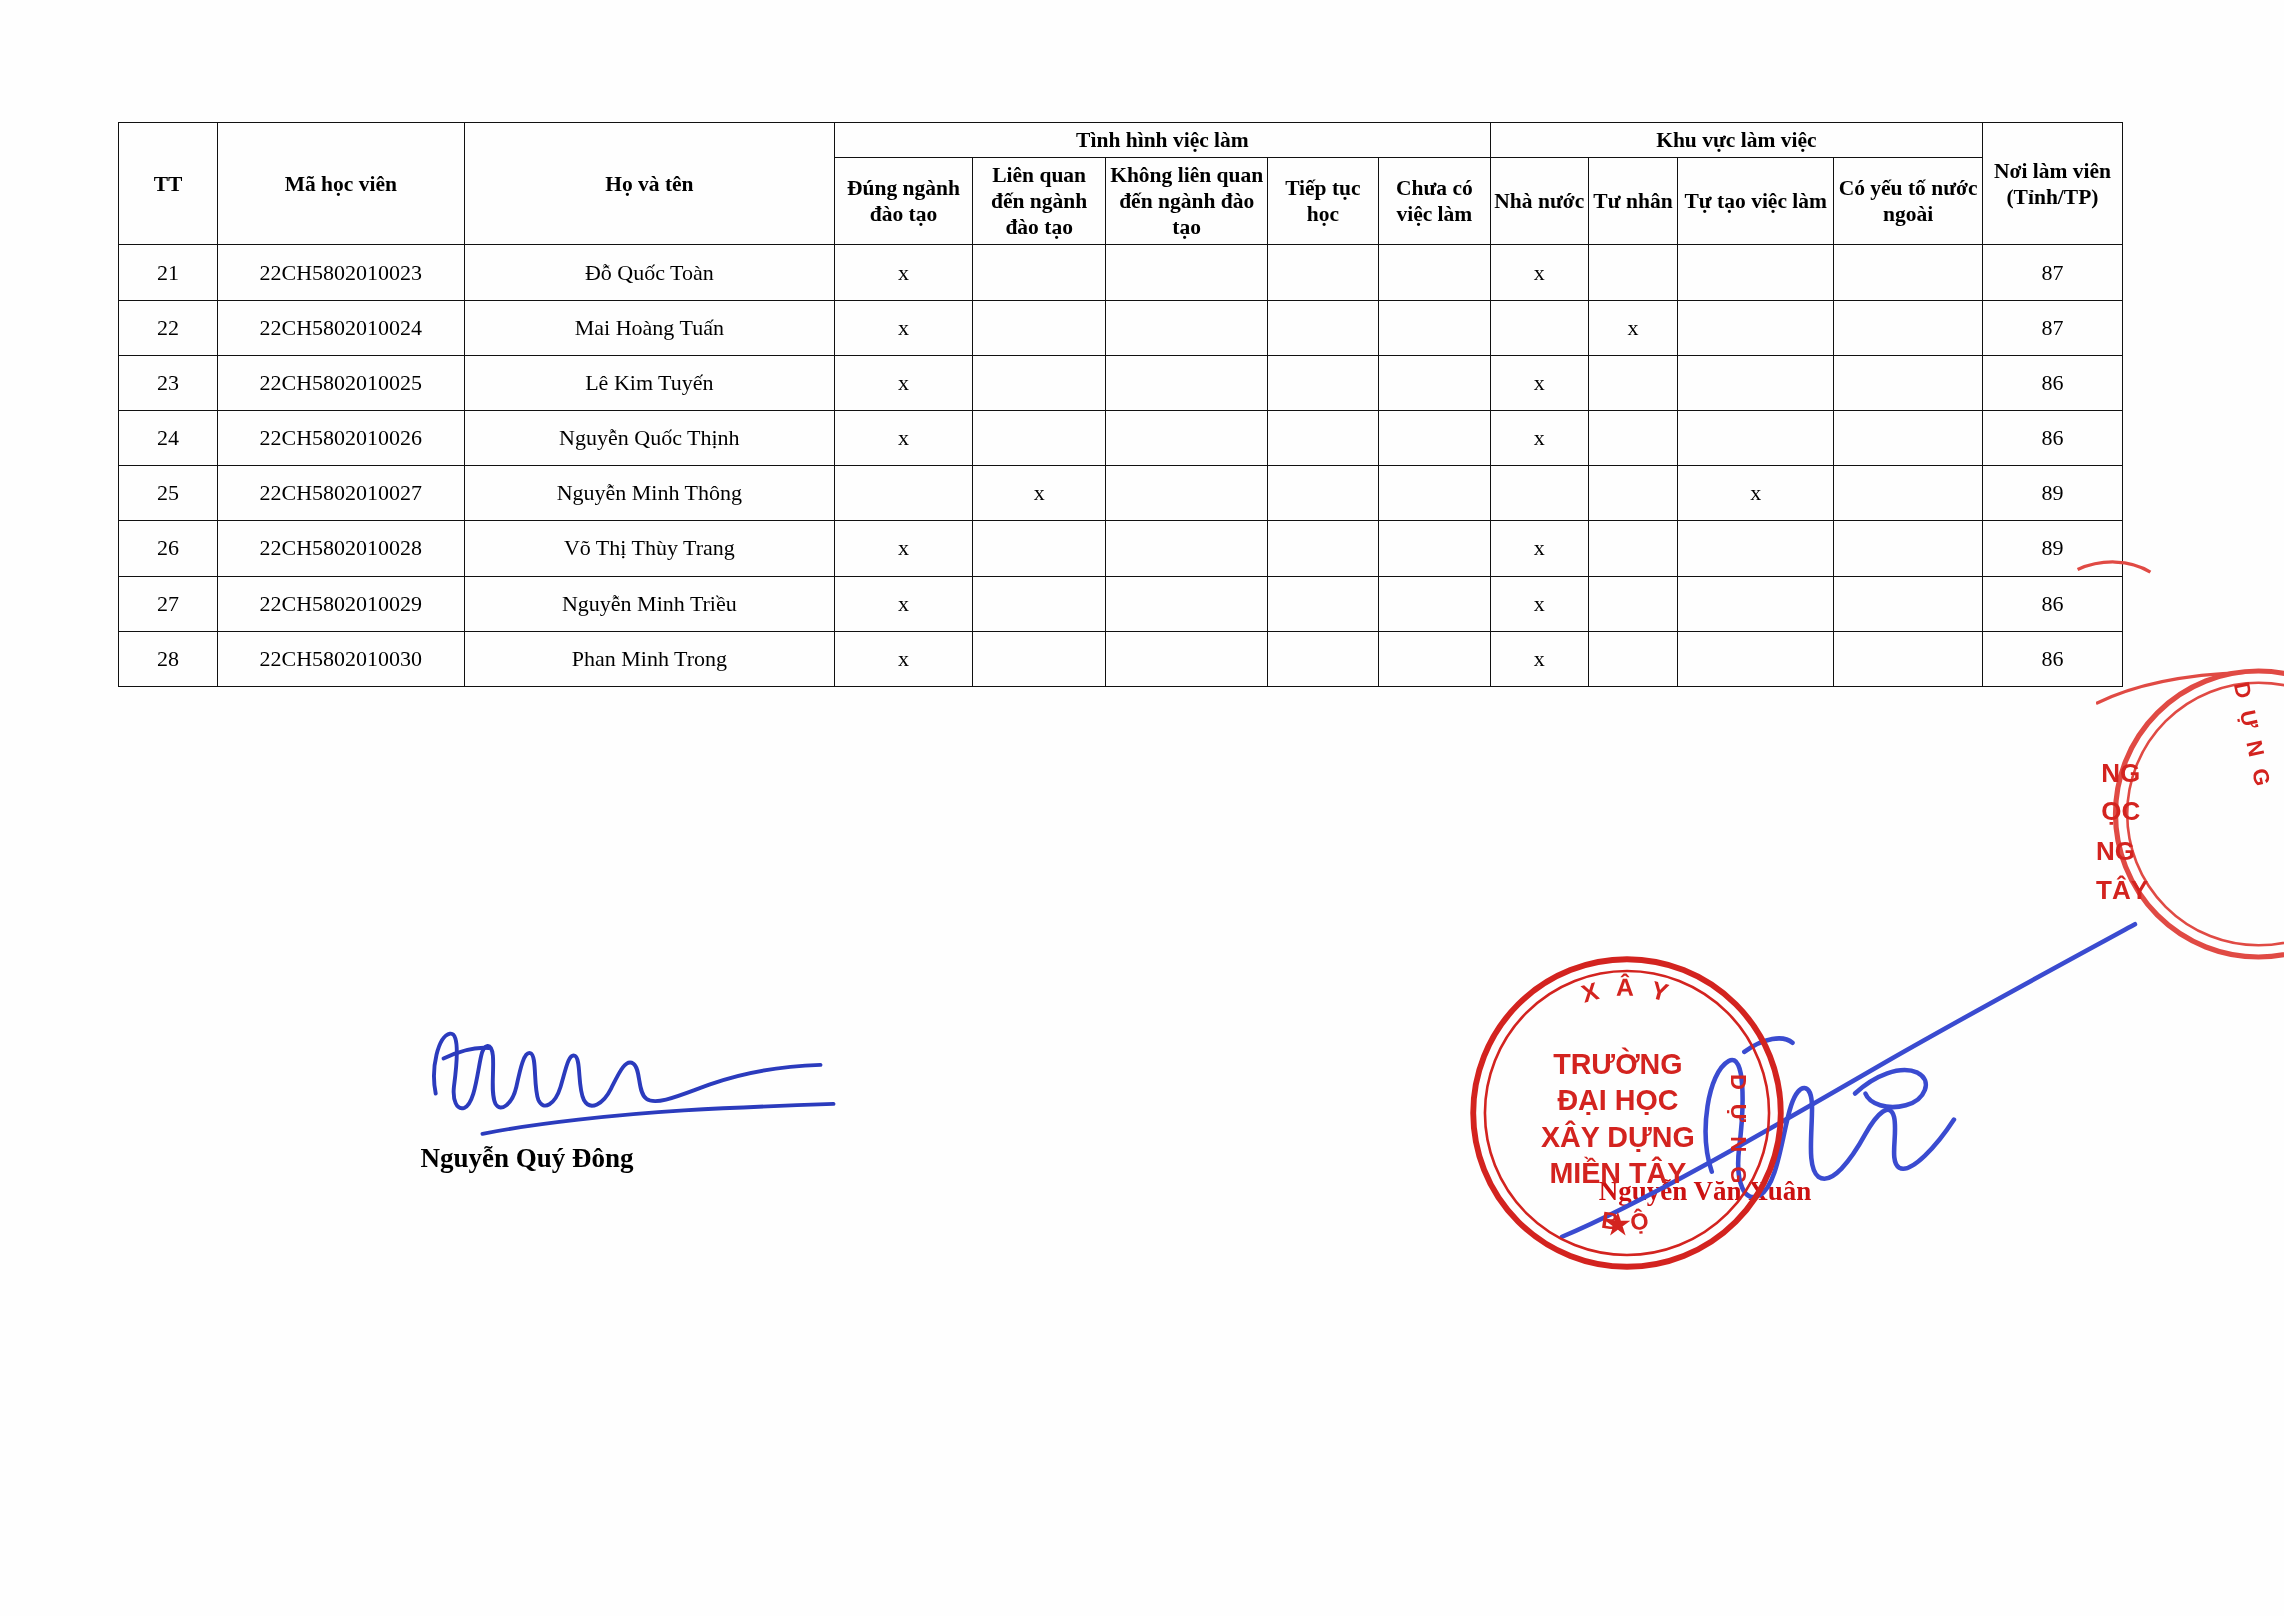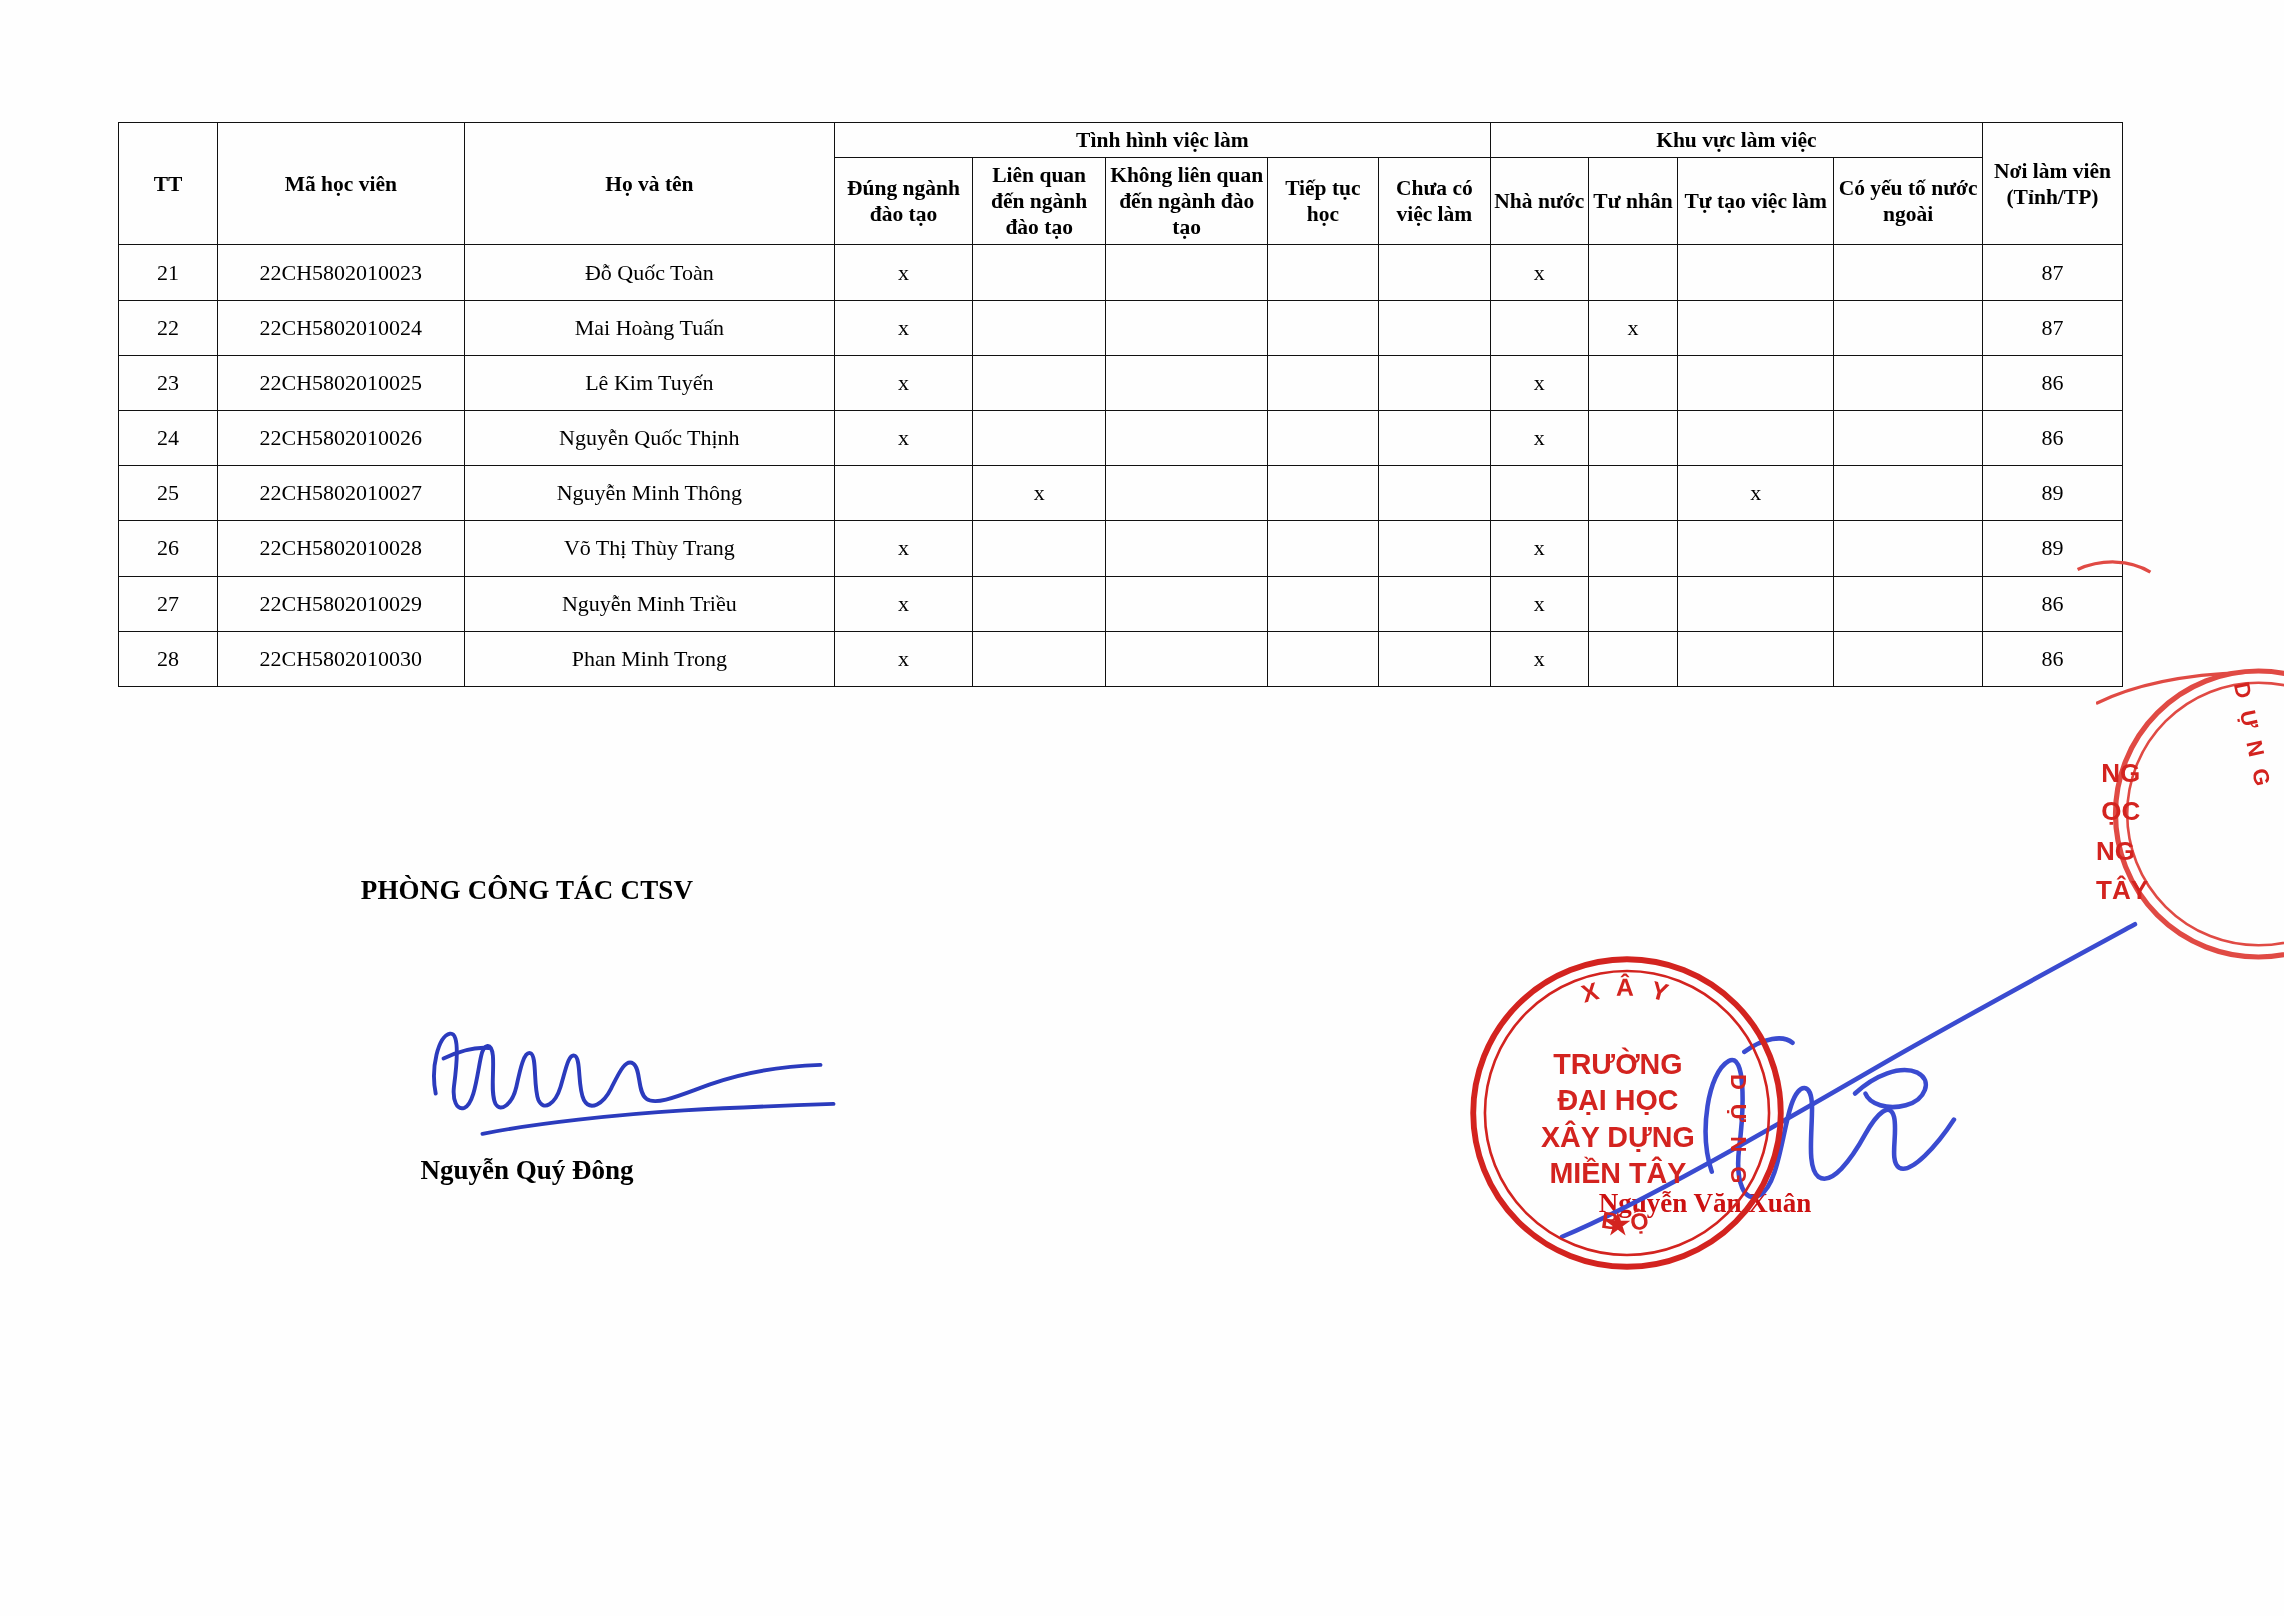--- a/index.html
+++ b/index.html
@@ -107,21 +107,21 @@
     letter-spacing: 0.2px;
   }
   .date-line {
     font-style: italic;
     font-size: 25.4px;
     white-space: nowrap;
   }
   .sig-name {
     font-weight: bold;
     font-size: 27px;
-    margin-top: 16px;
+    margin-top: 4px;
   }
   .sig-name.red { color: #cc1111; }
 
   .name-left {
     position: absolute;
     left: 273px;
     top: 1139px;
     width: 508px;
     text-align: center;
   }
@@ -317,21 +317,20 @@
             <td class="mark"></td>
             <td class="mark"></td>
             <td class="mark"></td>
             <td class="place">86</td>
           </tr>
         </tbody>
     </table>
   </div>
 
   <div class="sig-left">
-    <div class="sig-title">PHÒNG CÔNG TÁC CTSV</div>
   </div>
 
   <div class="name-left">
     <div class="sig-name">Nguyễn Quý Đông</div>
   </div>
 
   <svg class="ink ink-left" width="508" height="156" viewBox="0 0 780 240">
     <g fill="none" stroke="#2b3bbd" stroke-width="6" stroke-linecap="round" stroke-linejoin="round">
       <path d="M48 150 C40 110, 52 62, 70 58 C86 55, 80 110, 76 140 C74 160, 80 176, 92 172 C108 166, 112 118, 118 92 C122 74, 134 70, 136 92 C138 116, 132 150, 140 166 C148 180, 166 166, 172 140 C178 112, 184 84, 194 88 C204 92, 198 140, 206 160 C214 178, 232 166, 240 140 C248 114, 252 88, 262 92 C272 96, 266 142, 276 160 C286 178, 306 166, 318 142 C330 118, 340 96, 352 104 C364 112, 358 148, 372 158 C388 170, 430 150, 470 136 C520 118, 580 108, 640 106"></path>
       <path d="M120 212 C200 196, 330 182, 430 176 C520 171, 600 168, 660 166"></path>

